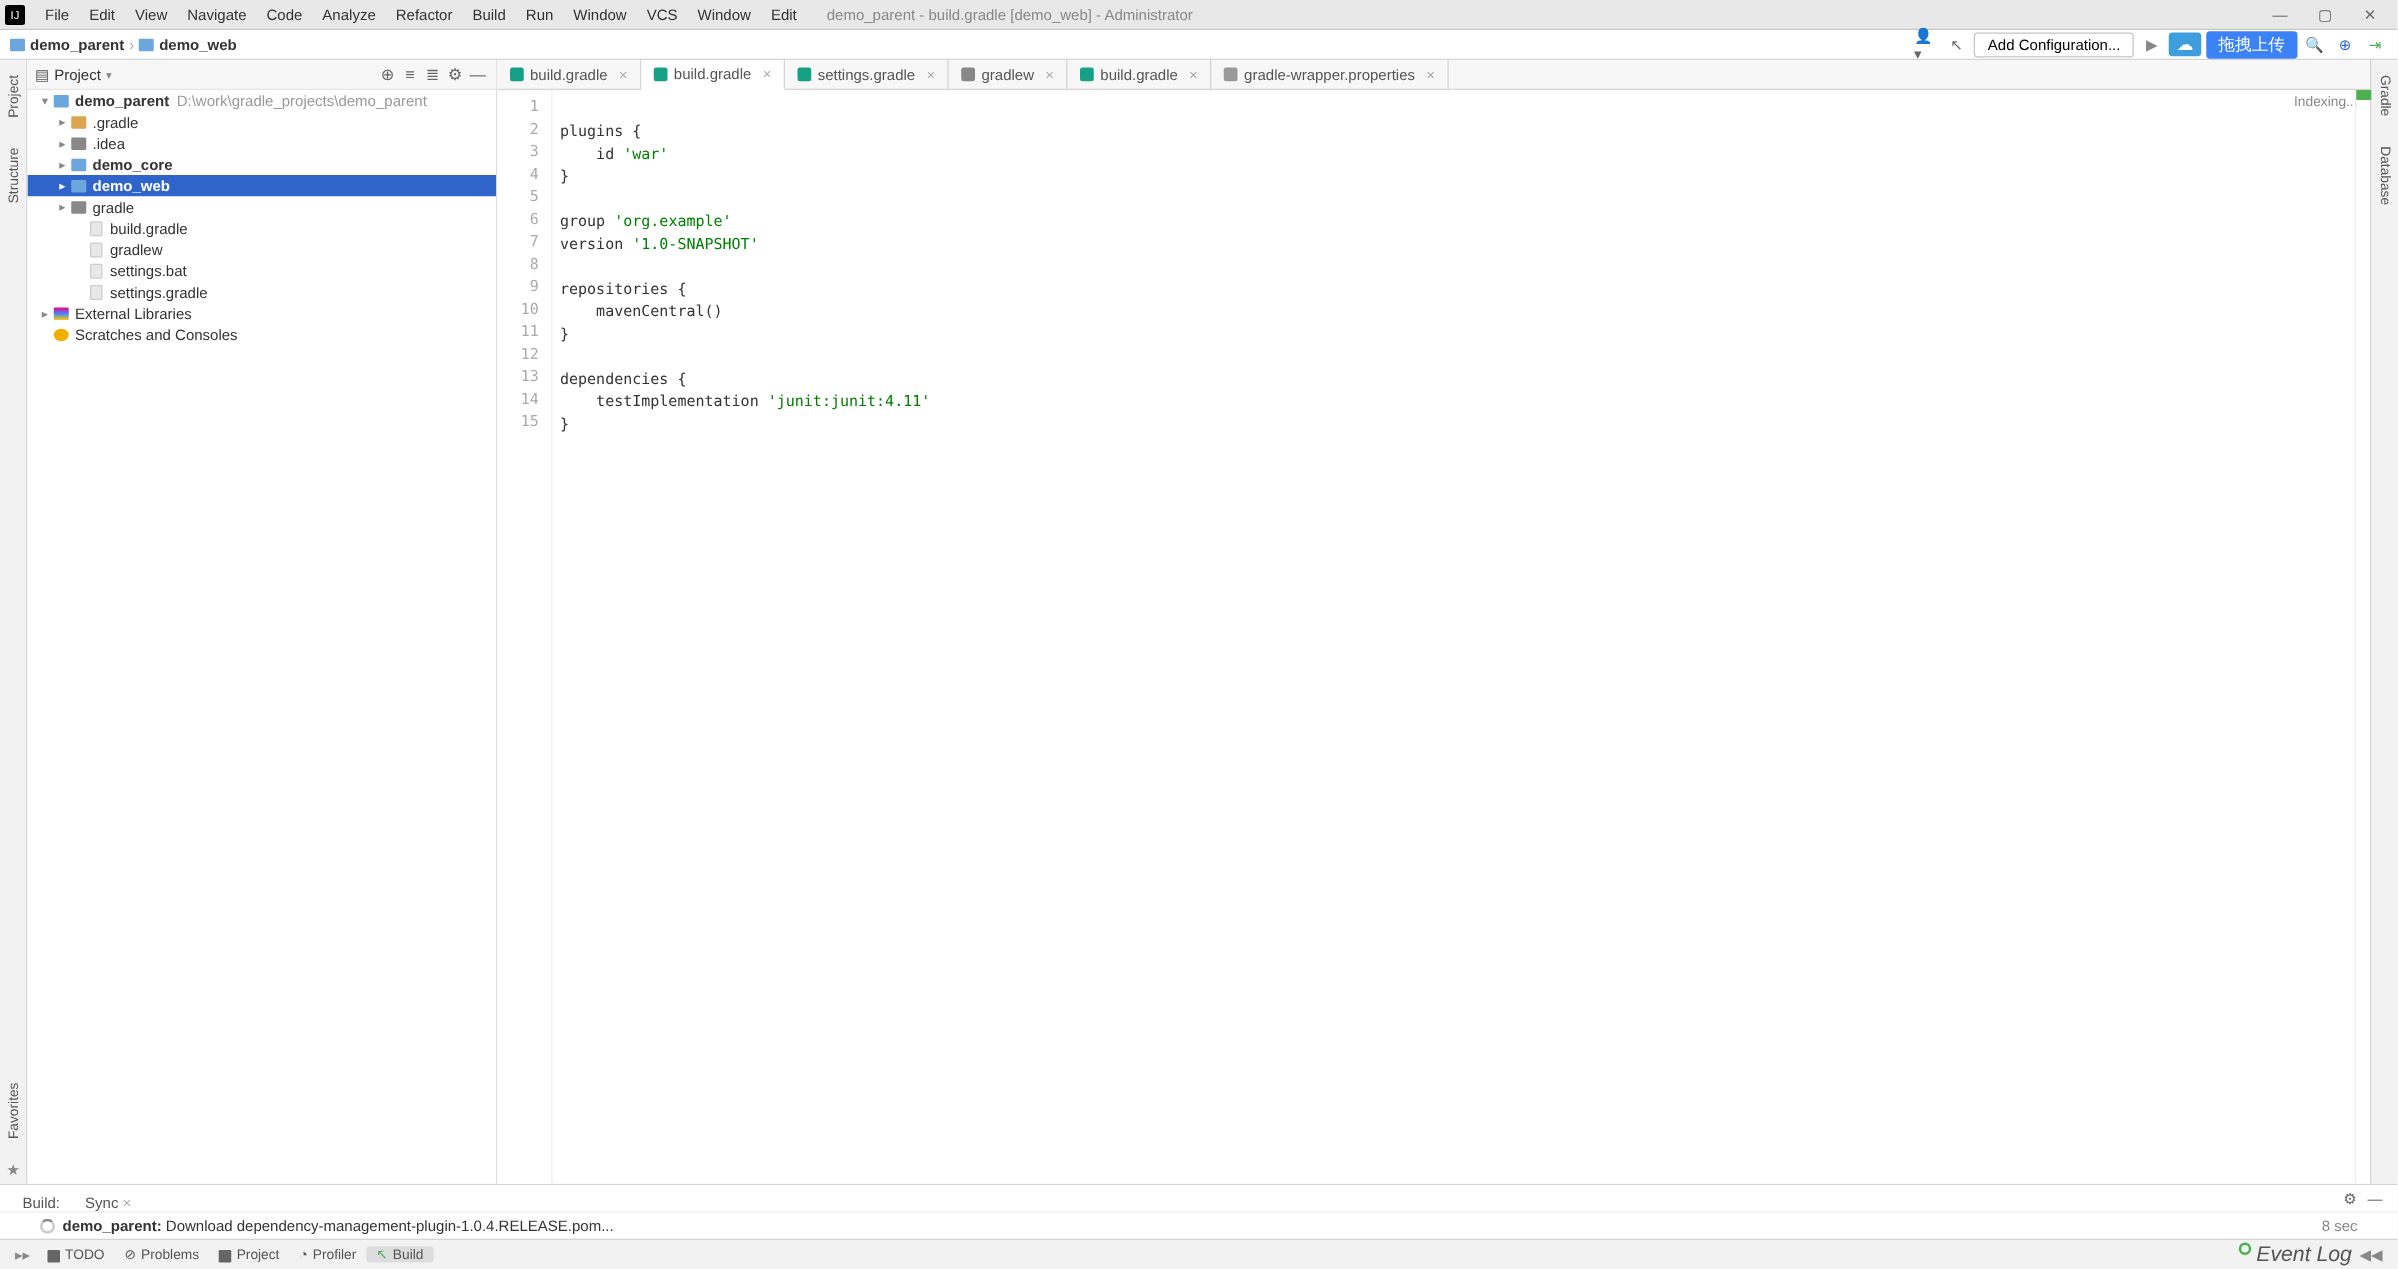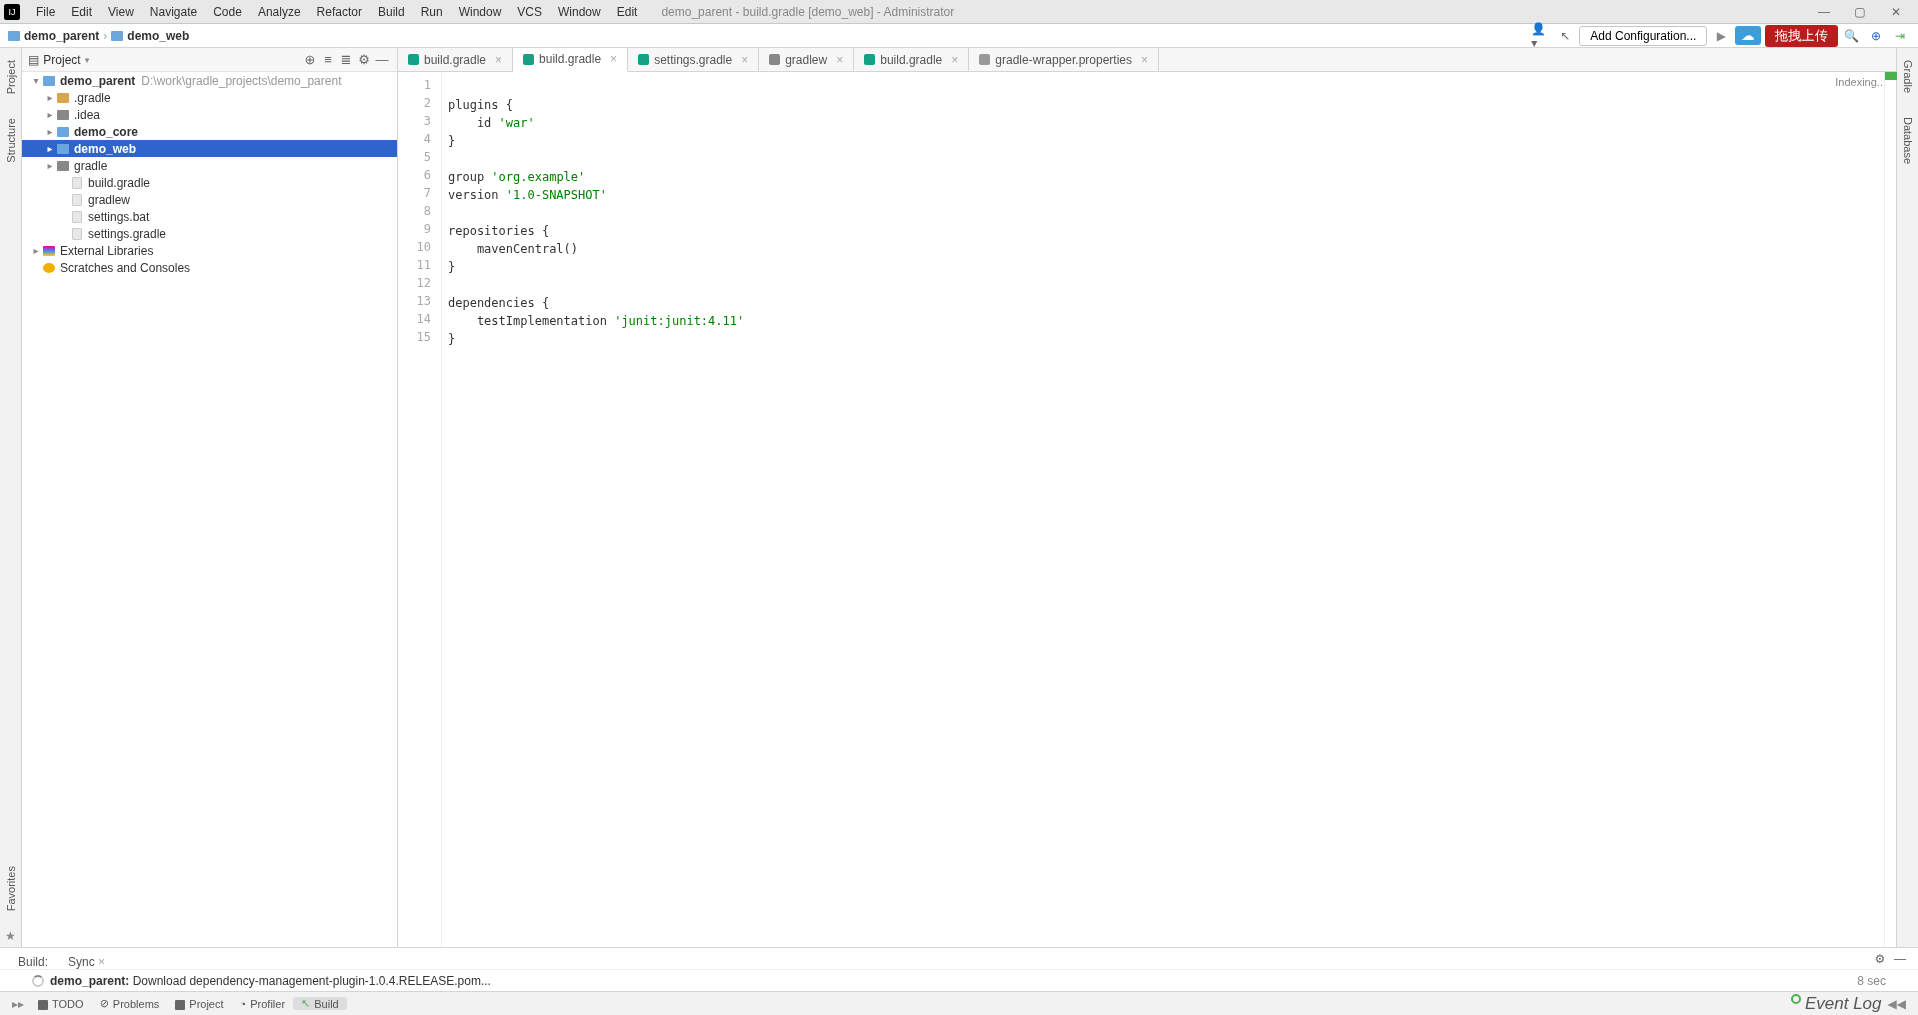--- a/index.html
+++ b/index.html
@@ -10,21 +10,21 @@
 .titlebar .title { margin-left: 16px; color: #888; }
 .titlebar .spacer { flex: 1; }
 .titlebar .win-btn { width: 36px; height: 20px; display: flex; align-items: center; justify-content: center; color: #666; cursor: pointer; }
 .navbar { height: 24px; background: #fff; border-bottom: 1px solid #d4d4d4; display: flex; align-items: center; padding: 0 8px; justify-content: space-between; }
 .breadcrumbs { display: flex; align-items: center; gap: 4px; }
 .breadcrumbs .crumb { display: flex; align-items: center; gap: 4px; }
 .breadcrumbs .sep { color: #aaa; }
 .crumb .folder-ico { width: 12px; height: 10px; background: #6ba6dc; border-radius: 1px; }
 .navbar .nav-right { display: flex; align-items: center; gap: 4px; }
 .btn-flat { padding: 2px 10px; border: 1px solid #c4c4c4; border-radius: 3px; background: #fff; cursor: pointer; font-size: 12px; }
-.btn-blue { padding: 2px 10px; border-radius: 3px; background: #b91c1c; color: #fff; border: none; cursor: pointer; }
+.btn-blue { padding: 2px 10px; border-radius: 3px; background: #3b82f6; color: #fff; border: none; cursor: pointer; }
 .btn-cloud { padding: 2px 6px; background: #3c9edc; border-radius: 3px; color: #fff; display: flex; align-items: center; gap: 4px; border: none; }
 .icon-btn { width: 20px; height: 20px; display: flex; align-items: center; justify-content: center; cursor: pointer; color: #666; }
 .icon-btn.green { color: #4caf50; }
 .main-row { display: flex; height: calc(100% - 24px - 24px - 22px - 22px - 24px); }
 .left-gutter { width: 22px; background: #f2f2f2; border-right: 1px solid #d4d4d4; display: flex; flex-direction: column; align-items: center; padding-top: 6px; gap: 12px; }
 .vtext { writing-mode: vertical-rl; transform: rotate(180deg); font-size: 11px; color: #555; cursor: pointer; padding: 6px 0; }
 .right-gutter { width: 22px; background: #f2f2f2; border-left: 1px solid #d4d4d4; display: flex; flex-direction: column; align-items: center; padding-top: 6px; gap: 12px; }
 .right-gutter .vtext { writing-mode: vertical-rl; transform: none; }
 .project-panel { width: 376px; background: #fff; border-right: 1px solid #d4d4d4; display: flex; flex-direction: column; }
 .project-header { height: 24px; border-bottom: 1px solid #e4e4e4; display: flex; align-items: center; padding: 0 6px; background: #f7f7f7; }

